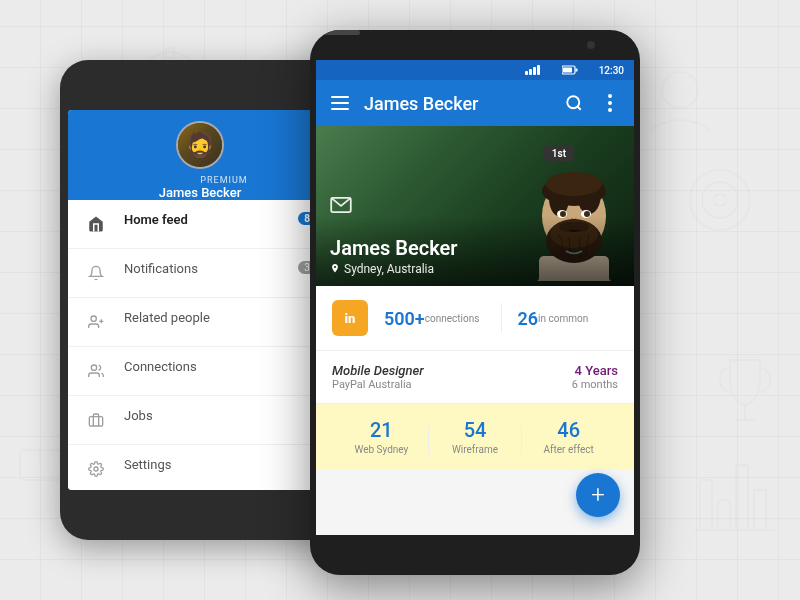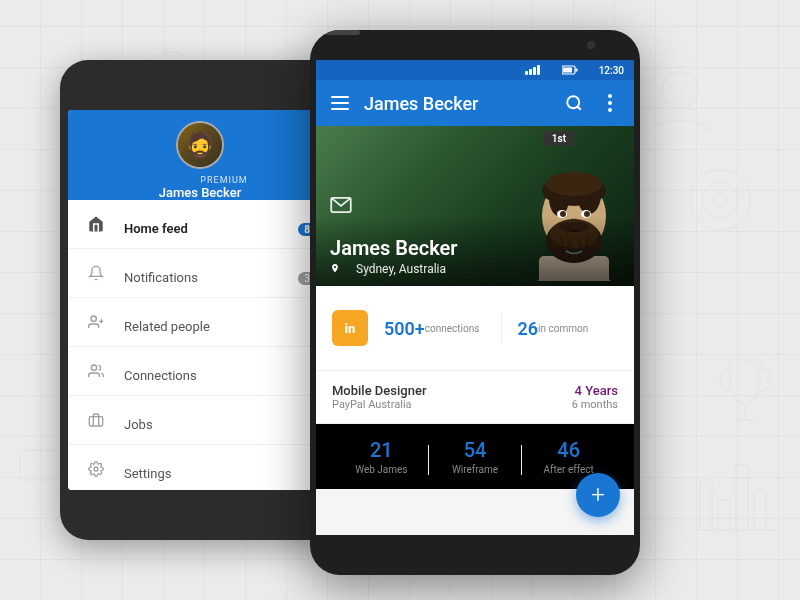--- a/index.html
+++ b/index.html
@@ -112,21 +112,21 @@
       font-weight: 500;
     }
 
     
     .back-phone-nav {
       background: #fff;
     }
 
     .nav-item {
       display: flex;
-      align-items: flex-end;
+      align-items: flex-start;
       padding: 12px 16px;
       border-bottom: 1px solid #f0f0f0;
       position: relative;
     }
 
     .nav-item.active {
       font-weight: 700;
     }
 
     .nav-icon {
@@ -271,21 +271,21 @@
       top: 50%;
       transform: translateY(-50%);
       color: #fff;
       font-size: 20px;
       opacity: 0.9;
     }
 
     .hero-badge-1st {
       position: absolute;
       right: 60px;
-      top: 5px;
+      top: 20px;
       background: #333;
       color: #fff;
       font-size: 10px;
       font-weight: 600;
       padding: 2px 8px;
       border-radius: 3px;
     }
 
     .profile-name-area {
       background: linear-gradient(to top, rgba(0,0,0,0.6), transparent);
@@ -300,29 +300,29 @@
       font-size: 20px;
       color: #fff;
       font-weight: 600;
     }
 
     .profile-location {
       font-size: 12px;
       color: rgba(255,255,255,0.9);
       display: flex;
       align-items: center;
-      gap: 16px;
+      gap: 4px;
       margin-top: 2px;
     }
 
     
     .stats-card {
       background: #fff;
       margin: 0;
-      padding: 24px 16px;
+      padding: 14px 16px;
       display: flex;
       align-items: center;
       gap: 16px;
       border-bottom: 1px solid #eee;
     }
 
     .linkedin-badge {
       width: 36px;
       height: 36px;
       background: #f5a623;
@@ -380,20 +380,21 @@
     }
 
     .job-info {
       flex: 1;
     }
 
     .job-title {
       font-size: 13px;
       color: #333;
       font-weight: 500;
+      font-style: italic;
     }
 
     .job-company {
       font-size: 11px;
       color: #888;
     }
 
     .job-duration {
       text-align: right;
     }
@@ -404,21 +405,21 @@
       font-weight: 500;
     }
 
     .job-months {
       font-size: 11px;
       color: #888;
     }
 
     
     .skills-row {
-      background: #000000;
+      background: #fef9c3;
       padding: 14px 19px;
       display: flex;
       align-items: flex-end;
       justify-content: space-between;
     }
 
     .skill-item {
       display: flex;
       flex-direction: column;
       align-items: center;
@@ -759,21 +760,21 @@
       </div>
       <div class="job-duration">
         <div class="job-years">4 Years</div>
         <div class="job-months">6 months</div>
       </div>
     </div>
 
     <div class="skills-row">
       <div class="skill-item">
         <span class="skill-number">21</span>
-        <span class="skill-label">Web James</span>
+        <span class="skill-label">Web Sydney</span>
       </div>
       <div class="skill-divider"></div>
       <div class="skill-item">
         <span class="skill-number">54</span>
         <span class="skill-label">Wireframe</span>
       </div>
       <div class="skill-divider"></div>
       <div class="skill-item">
         <span class="skill-number">46</span>
         <span class="skill-label">After effect</span>

